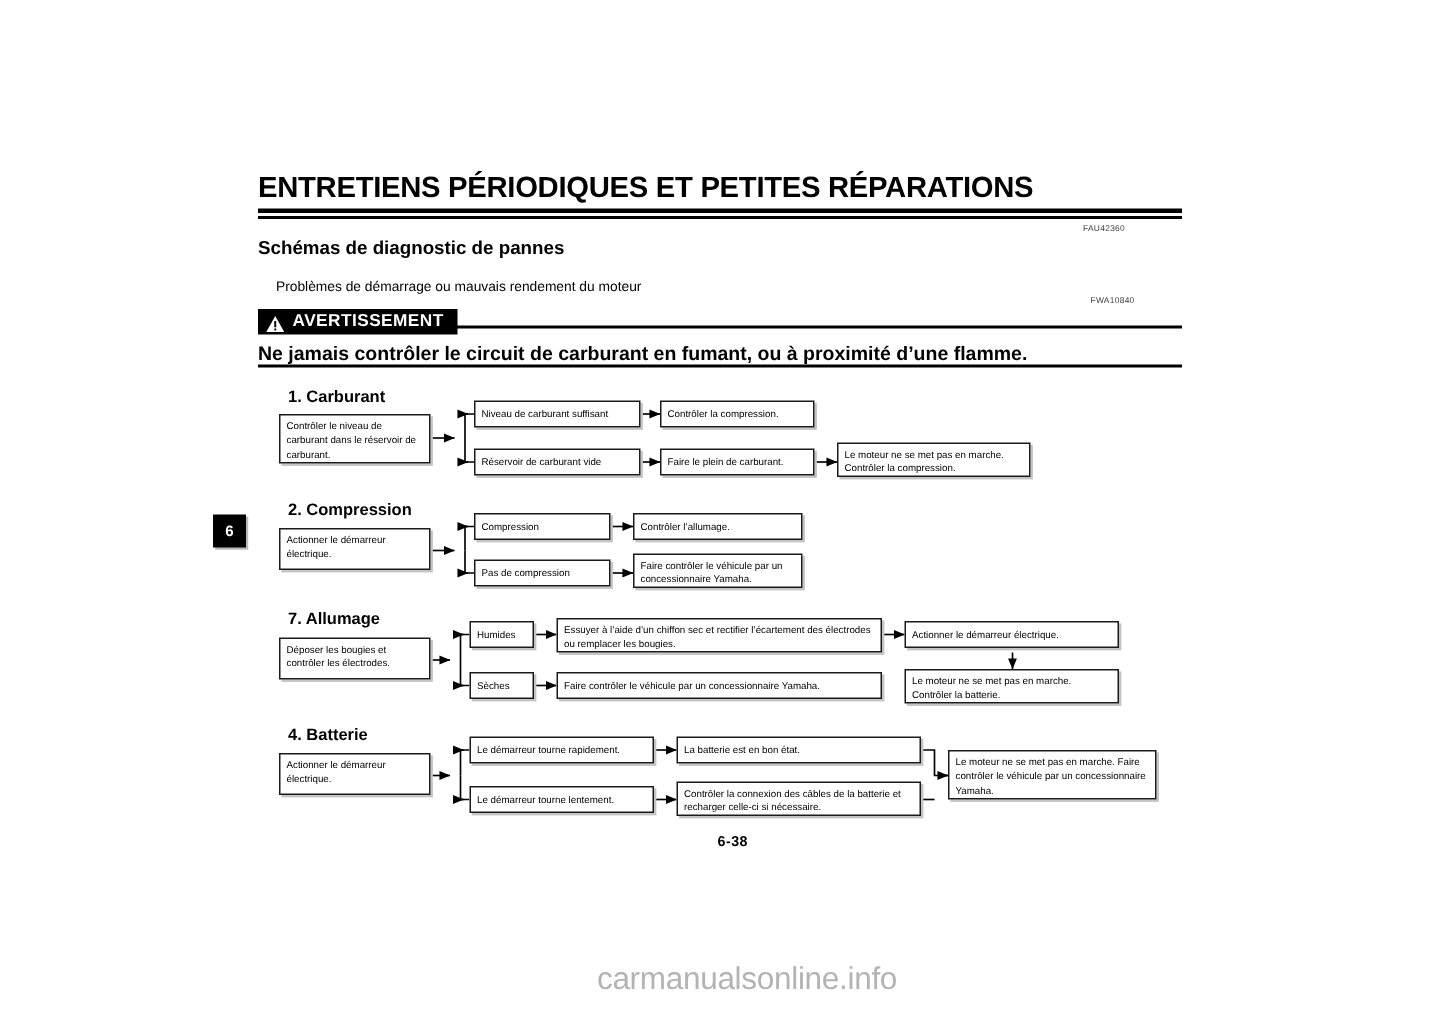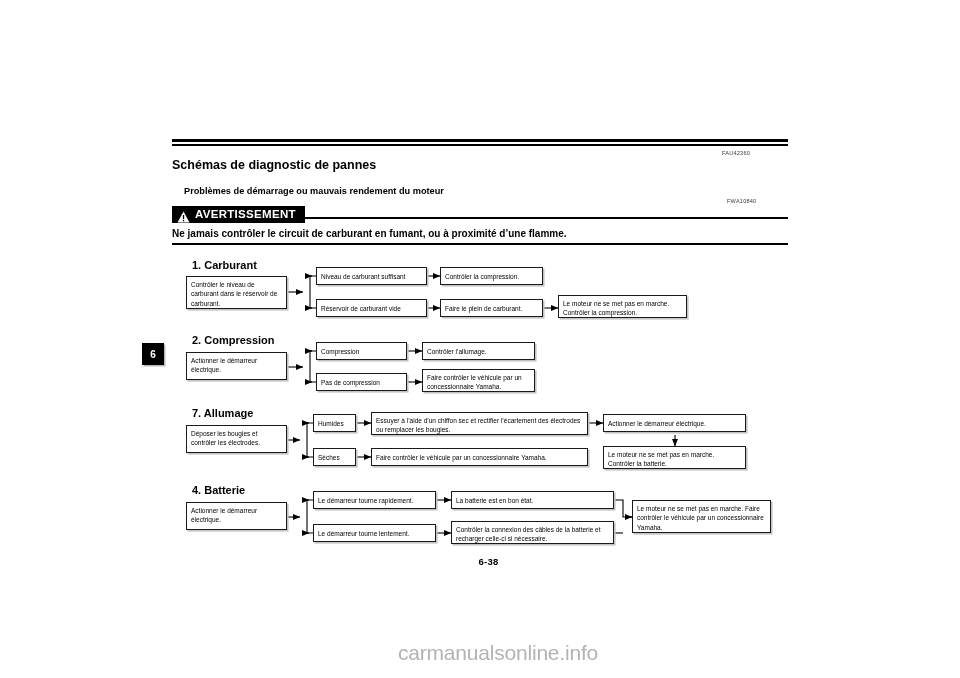--- a/index.html
+++ b/index.html
@@ -29,40 +29,40 @@
   }
   .code.c1{left:722px;top:150px;}
   .code.c2{left:727px;top:198px;}
 
   .sec-title{
     position:absolute;left:172px;top:158px;
     font-size:12.5px;font-weight:bold;
   }
   .sub-title{
     position:absolute;left:172px;top:186px;
-    font-size:9.2px;font-weight:bold;padding-left:12px;
+    font-size:9.2px;font-weight:normal;padding-left:12px;
   }
 
   
   .warn-bar{
     position:absolute;left:172px;top:206px;height:17px;
     background:#000;display:flex;align-items:center;padding:0 9px 0 5px;
   }
   .warn-tri{
     width:13px;height:12px;margin-right:5px;position:relative;flex:0 0 auto;
   }
   .warn-label{
     color:#fff;font-size:11.5px;font-weight:bold;letter-spacing:.3px;
     line-height:1;
   }
   .warn-bar-rule{
     position:absolute;left:304px;top:217px;width:484px;height:2px;background:#000;
   }
   .warn-text{
-    position:absolute;left:172px;top:228px;font-size:10px;font-weight:bold;
+    position:absolute;left:172px;top:228px;font-size:13px;font-weight:bold;
   }
   .warn-underline{
     position:absolute;left:172px;top:243px;width:616px;height:2px;background:#000;
   }
 
   
   .side-tab{
     position:absolute;left:142px;top:343px;width:22px;height:22px;background:#000;
     color:#fff;font-size:10px;font-weight:bold;
     display:flex;align-items:center;justify-content:center;
@@ -95,20 +95,21 @@
     padding:3px 4px 2px 4px;
     color:#000;
   }
   .fbox.mid{display:flex;align-items:center;}
 </style>
 </head>
 <body>
 
 <div class="page">
 
+  <div class="chapter-title">ENTRETIENS PÉRIODIQUES ET PETITES RÉPARATIONS</div>
   <div class="rule-thick"></div>
   <div class="rule-thin"></div>
 
   <div class="code c1">FAU42360</div>
   <div class="sec-title">Schémas de diagnostic de pannes</div>
   <div class="sub-title">Problèmes de démarrage ou mauvais rendement du moteur</div>
   <div class="code c2">FWA10840</div>
 
   <div class="warn-bar">
     <span class="warn-tri">

